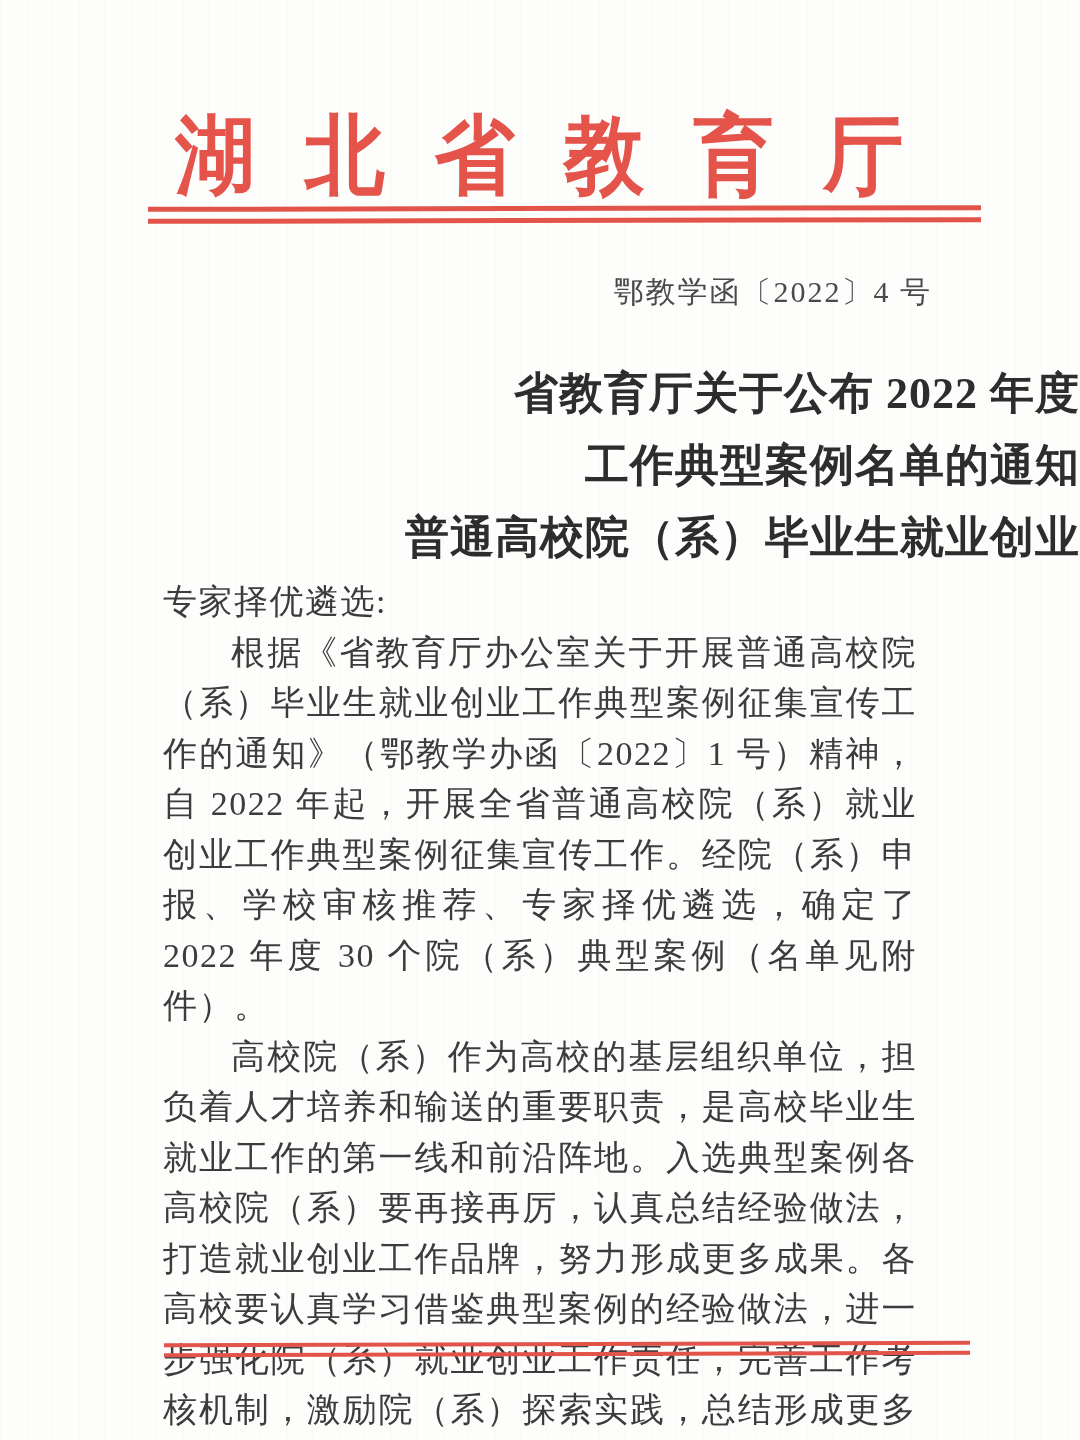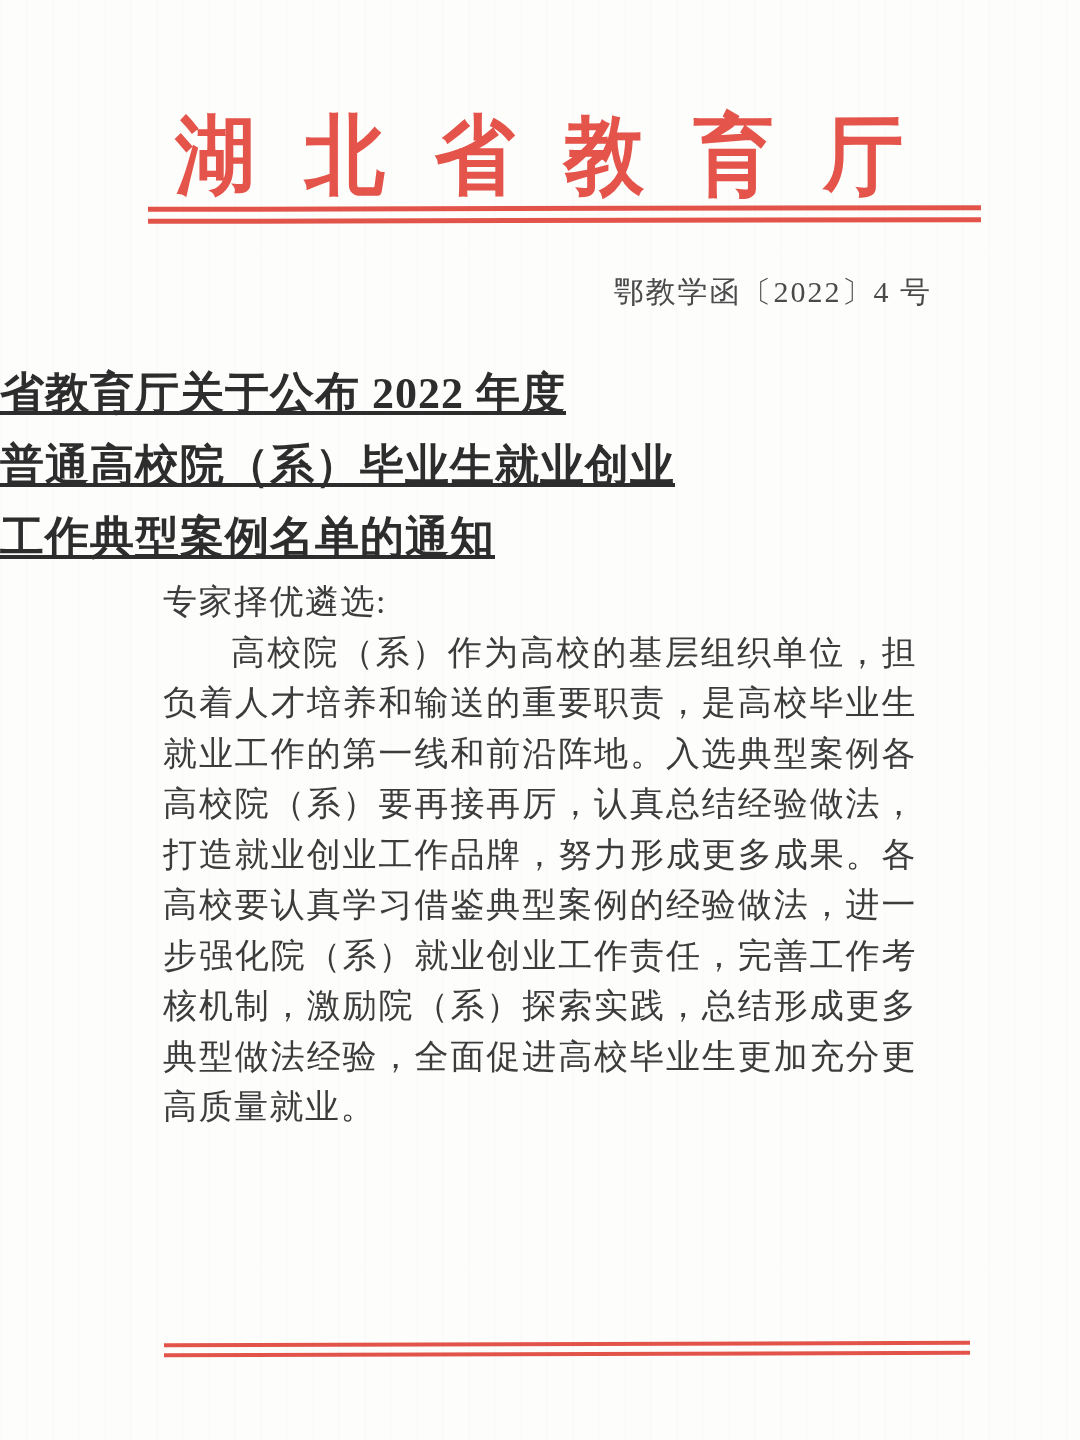--- a/index.html
+++ b/index.html
@@ -60,27 +60,26 @@
     color: #4a4a4a;
     letter-spacing: 2px;
     white-space: nowrap;
     margin-left: 30px;
   }
 
   
   .notice-title {
     position: absolute;
     top: 358px; left: 0; width: 100%;
-    text-align: left;
+    text-align: right;
     color: #2d2d2d;
     font-weight: bold;
     font-size: 44px;
     line-height: 72px;
     letter-spacing: 1px;
-    text-decoration: underline;
   }
 
   
   .body-text {
     position: absolute;
     top: 577px; left: 163px; width: 754px;
     font-size: 34px;
     line-height: 50.5px;
     color: #3c3c3c;
     text-align: justify;
@@ -95,24 +94,25 @@
 <div class="page">
 
   <div class="letterhead">湖北省教育厅</div>
 
   <div class="rule rule-top"></div>
 
   <div class="doc-number">鄂教学函〔2022〕4 号</div>
 
   <div class="notice-title">
     <div>省教育厅关于公布 2022 年度</div>
+    <div>工作典型案例名单的通知</div>
     <div>普通高校院（系）毕业生就业创业</div>
-    <div>工作典型案例名单的通知</div>
   </div>
 
   <div class="body-text">
     <div class="salutation">专家择优遴选:</div>
+    <div class="para">根据《省教育厅办公室关于开展普通高校院（系）毕业生就业创业工作典型案例征集宣传工作的通知》（鄂教学办函〔2022〕1 号）精神，自 2022 年起，开展全省普通高校院（系）就业创业工作典型案例征集宣传工作。经院（系）申报、学校审核推荐、专家择优遴选，确定了 2022 年度 30 个院（系）典型案例（名单见附件）。</div>
     <div class="para">高校院（系）作为高校的基层组织单位，担负着人才培养和输送的重要职责，是高校毕业生就业工作的第一线和前沿阵地。入选典型案例各高校院（系）要再接再厉，认真总结经验做法，打造就业创业工作品牌，努力形成更多成果。各高校要认真学习借鉴典型案例的经验做法，进一步强化院（系）就业创业工作责任，完善工作考核机制，激励院（系）探索实践，总结形成更多典型做法经验，全面促进高校毕业生更加充分更高质量就业。</div>
   </div>
 
   <div class="rule rule-bottom"></div>
 
 </div>
 
 </body></html>

